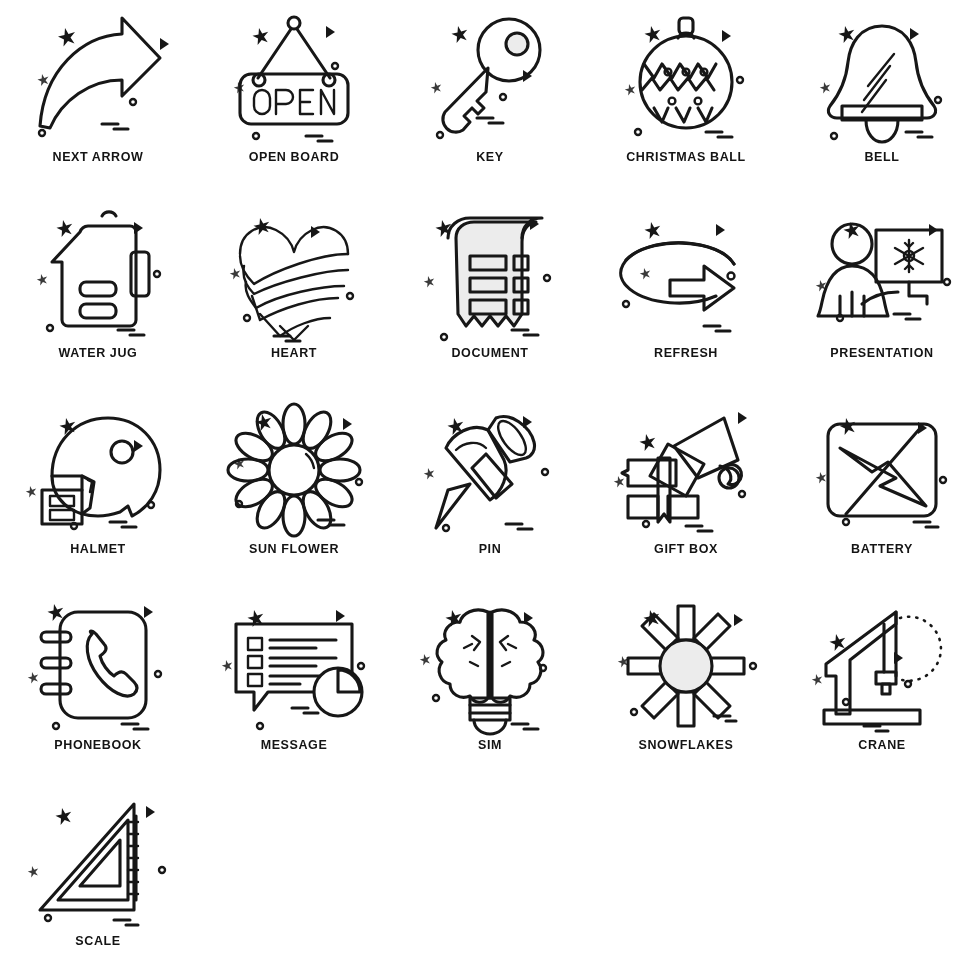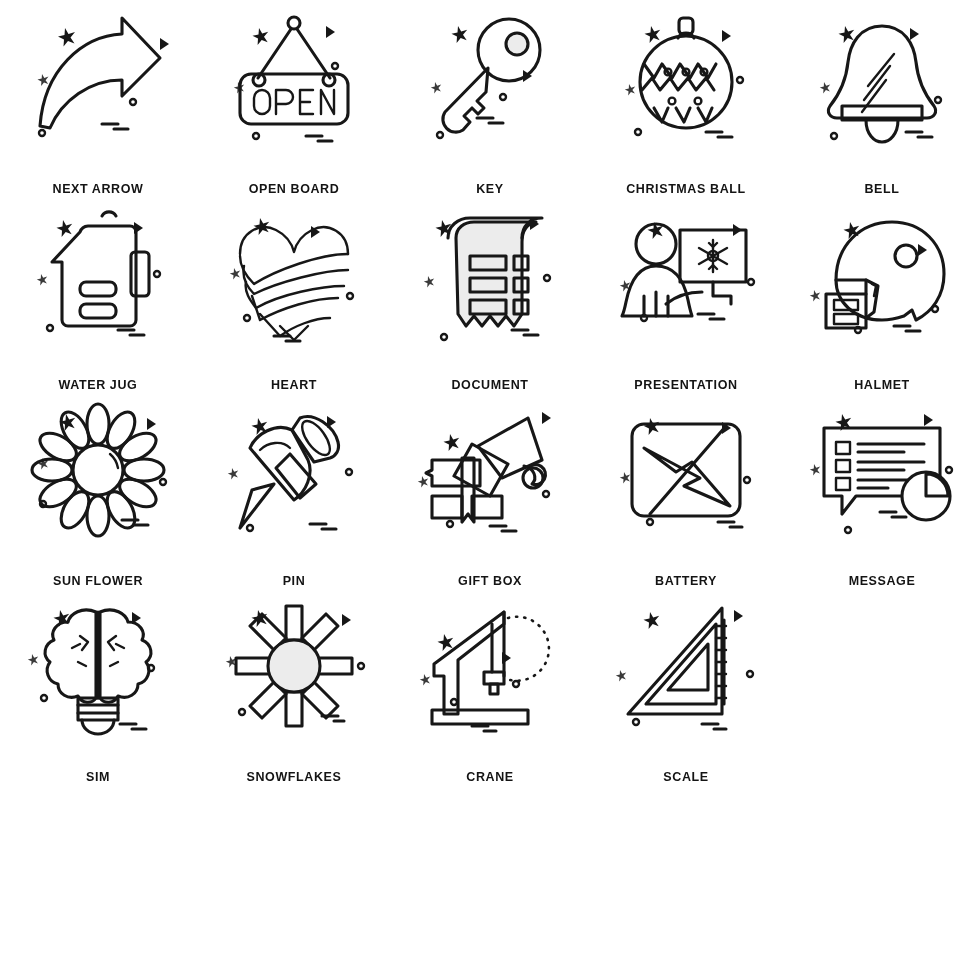--- a/index.html
+++ b/index.html
@@ -17,21 +17,20 @@
     box-sizing:border-box;
   }
   .cell{
     position:relative;
     display:flex;
     flex-direction:column;
     align-items:center;
     justify-content:flex-start;
     box-sizing:border-box;
     padding-top:8px;
-    gap:32px;
   }
   .art{
     width:160px;height:140px;
     display:block;
   }
   .art svg{display:block;width:160px;height:140px;}
   .label{
     margin-top:2px;
     font-size:12.5px;
     font-weight:bold;
@@ -209,20 +208,36 @@
         <circle class="ln-thin" cx="137" cy="74" r="3"></circle>
         <circle class="ln-thin" cx="34" cy="133" r="3"></circle>
         <path class="solid" d="M120 14 l9 6 -9 6 z"></path>
         <path class="ln" d="M102 126 h16 M114 131 h14"></path>
       </svg>
     </div>
     <div class="label">DOCUMENT</div>
   </div>
 
 
+  <div class="cell">
+    <div class="art">
+      <svg viewBox="0 0 160 140">
+        <path class="ln" d="M128 60 a58 30 0 1 0 -18 32"></path>
+        <path class="ln" d="M20 56 a58 30 0 0 1 108 4"></path>
+        <path class="ln" d="M64 76 h34 v-14 l30 22 -30 22 v-14 h-34 z"></path>
+        <path class="solid" d="M45 18 l3.2 5.5 6 -1.8 -4.2 5 3.7 5.5 -6 -2.3 -4.1 5 .4 -6.4 -5.5 -2.7 6 -1.4 Z"></path>
+        <path class="solid" d="M38 64 l2.2 3.7 4 -1.2 -2.8 3.4 2.5 3.7 -4 -1.5 -2.7 3.4 .3 -4.3 -3.7 -1.8 4 -1 Z" opacity="0.85"></path>
+        <circle class="ln-thin" cx="125" cy="72" r="3.5"></circle>
+        <circle class="ln-thin" cx="20" cy="100" r="3"></circle>
+        <path class="solid" d="M110 20 l9 6 -9 6 z"></path>
+        <path class="ln" d="M98 122 h16 M110 127 h14"></path>
+      </svg>
+    </div>
+    <div class="label">REFRESH</div>
+  </div>
 
   <div class="cell">
     <div class="art">
       <svg viewBox="0 0 160 140">
         <circle class="ln" cx="50" cy="40" r="20"></circle>
         <path class="ln" d="M50 62 c-18 0 -26 16 -30 36 c-2 10 -4 14 -4 14 h70 c0 0 -2 -6 -4 -16 c-4 -20 -14 -34 -32 -34 z"></path>
         <path class="ln" d="M38 92 v20 M50 88 v24 M62 92 v20"></path>
         <rect class="ln" x="74" y="26" width="66" height="52"></rect>
         <path class="ln" d="M107 78 v14 h18 v8"></path>
         <path class="ln" d="M60 100 c10 -8 22 -12 36 -12"></path>
@@ -347,20 +362,38 @@
         <path class="solid" d="M18 72 l2.2 3.7 4 -1.2 -2.8 3.4 2.5 3.7 -4 -1.5 -2.7 3.4 .3 -4.3 -3.7 -1.8 4 -1 Z" opacity="0.85"></path>
         <circle class="ln-thin" cx="141" cy="80" r="3"></circle>
         <circle class="ln-thin" cx="44" cy="122" r="3"></circle>
         <path class="solid" d="M116 22 l9 6 -9 6 z"></path>
         <path class="ln" d="M112 122 h16 M124 127 h12"></path>
       </svg>
     </div>
     <div class="label">BATTERY</div>
   </div>
 
+  <div class="cell">
+    <div class="art">
+      <svg viewBox="0 0 160 140">
+        <rect class="ln" x="42" y="16" width="86" height="106" rx="18"></rect>
+        <path class="ln" d="M28 36 h20 a5 5 0 0 1 0 10 h-20 a5 5 0 0 1 0 -10 z"></path>
+        <path class="ln" d="M28 62 h20 a5 5 0 0 1 0 10 h-20 a5 5 0 0 1 0 -10 z"></path>
+        <path class="ln" d="M28 88 h20 a5 5 0 0 1 0 10 h-20 a5 5 0 0 1 0 -10 z"></path>
+        <path class="ln" d="M74 38 c-8 8 -6 26 6 42 c12 16 28 24 36 18 c4 -4 4 -8 0 -12 l-8 -8 c-4 -4 -8 -2 -12 2 c-6 -4 -12 -12 -14 -20 c6 -4 8 -8 4 -12 l-8 -10 c-4 -4 -8 -4 -4 0 z"></path>
+        <path class="solid" d="M36 8 l3.2 5.5 6 -1.8 -4.2 5 3.7 5.5 -6 -2.3 -4.1 5 .4 -6.4 -5.5 -2.7 6 -1.4 Z"></path>
+        <path class="solid" d="M14 76 l2.2 3.7 4 -1.2 -2.8 3.4 2.5 3.7 -4 -1.5 -2.7 3.4 .3 -4.3 -3.7 -1.8 4 -1 Z" opacity="0.85"></path>
+        <circle class="ln-thin" cx="140" cy="78" r="3"></circle>
+        <circle class="ln-thin" cx="38" cy="130" r="3"></circle>
+        <path class="solid" d="M126 10 l9 6 -9 6 z"></path>
+        <path class="ln" d="M104 128 h16 M116 133 h14"></path>
+      </svg>
+    </div>
+    <div class="label">PHONEBOOK</div>
+  </div>
 
   <div class="cell">
     <div class="art">
       <svg viewBox="0 0 160 140">
         <path class="ln" d="M22 28 h116 v68 h-84 l-14 18 v-18 h-18 z"></path>
         <rect class="ln-thin" x="34" y="42" width="14" height="12"></rect>
         <rect class="ln-thin" x="34" y="60" width="14" height="12"></rect>
         <rect class="ln-thin" x="34" y="78" width="14" height="12"></rect>
         <path class="ln" d="M56 44 h66 M56 52 h46"></path>
         <path class="ln" d="M56 62 h66 M56 70 h46"></path>

